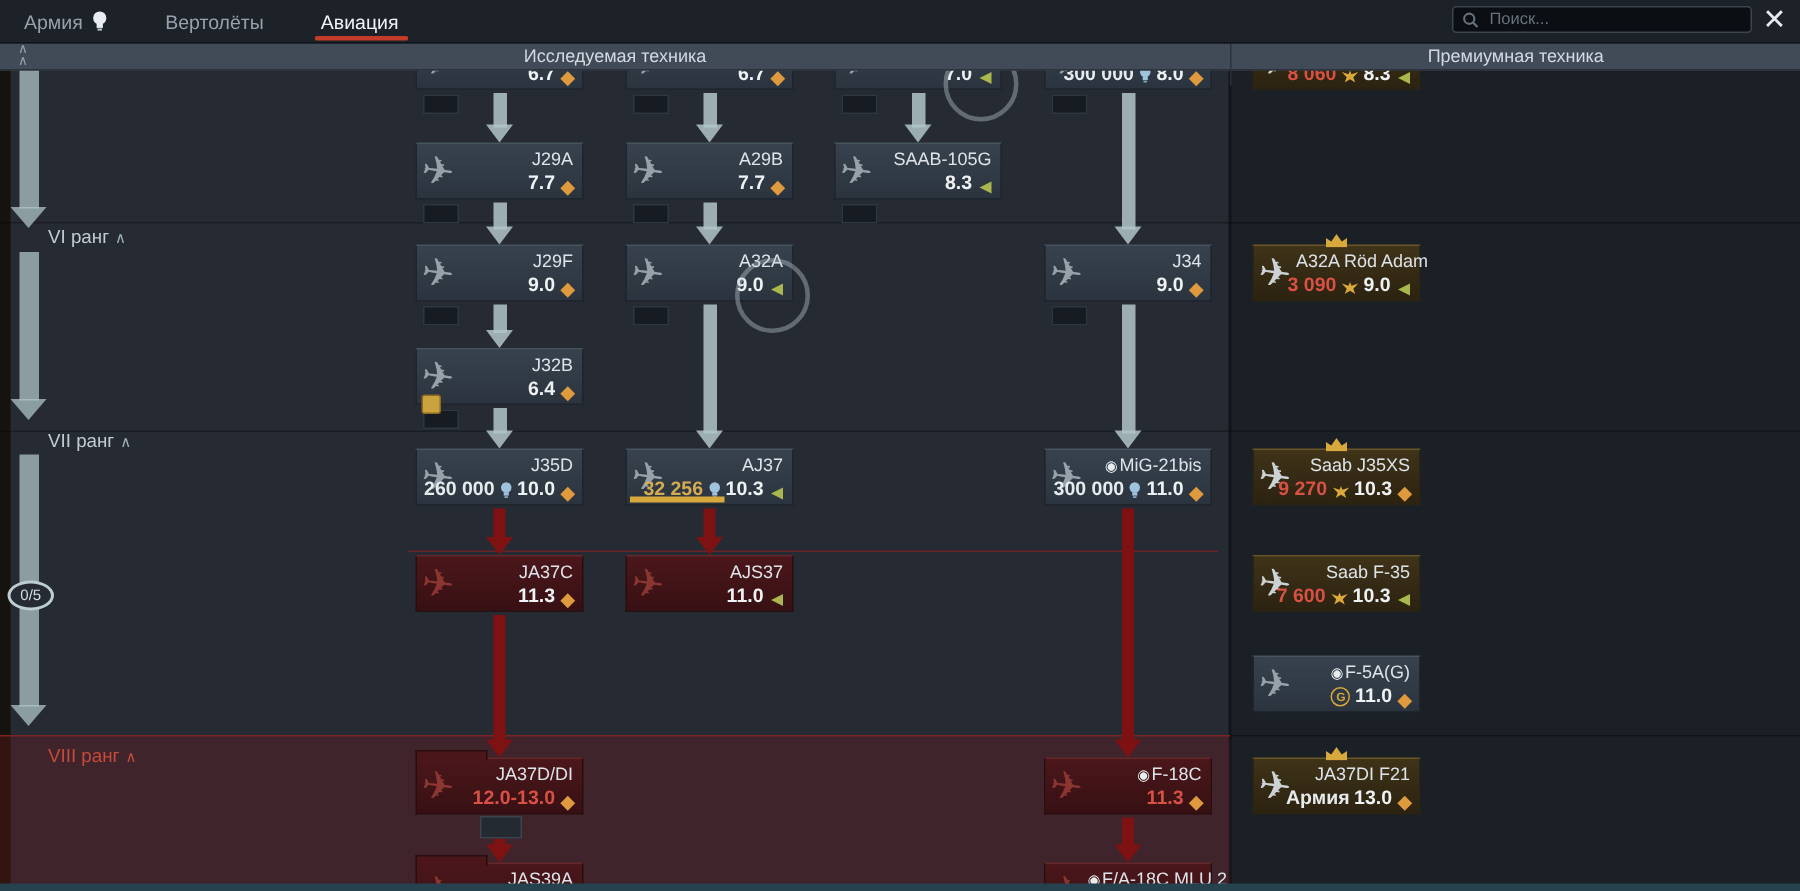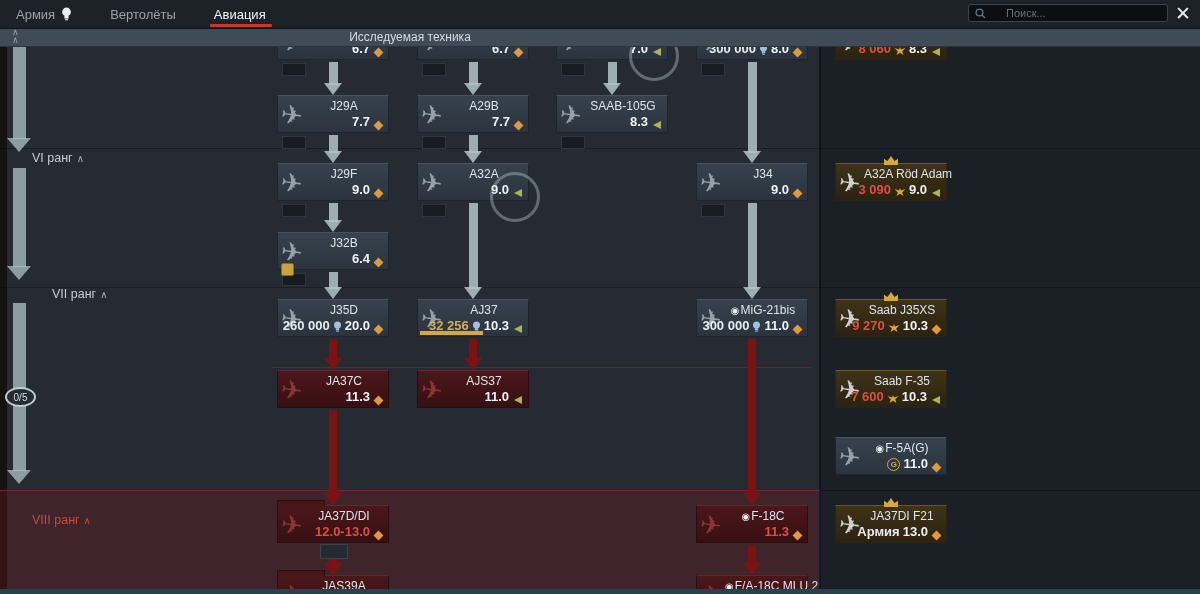--- a/index.html
+++ b/index.html
@@ -8,21 +8,21 @@
 
   
   .topbar{position:absolute;left:0;top:0;width:1200px;height:28px;background:#1d2228;
           border-bottom:1px solid #111519;z-index:30;display:flex;align-items:center;}
   .tabs{display:flex;align-items:center;padding-left:16px;gap:38px;height:100%;}
   .tab{position:relative;color:#97a2ac;font-size:13px;height:100%;display:flex;align-items:center;gap:6px;cursor:pointer;}
   .tab.active{color:#f1f4f6;}
   .tab-underline{position:absolute;left:-4px;right:-6px;bottom:1px;height:3px;background:#c53b2a;border-radius:1px;}
   .bulb{display:inline-block;}
   .search{position:absolute;right:32px;top:4px;width:200px;height:18px;background:#0b0e12;
-          border:1px solid #3c454e;border-radius:3px;display:flex;align-items:center;gap:18px;padding:0 6px;box-sizing:border-box;}
+          border:1px solid #3c454e;border-radius:3px;display:flex;align-items:center;gap:5px;padding:0 6px;box-sizing:border-box;}
   .search input{flex:1;background:transparent;border:none;outline:none;color:#8b949d;font-size:11px;
           font-family:"Liberation Sans",sans-serif;}
   .search input::placeholder{color:#68727c;}
   .close-btn{position:absolute;right:6px;top:2px;width:22px;height:22px;color:#e6ebee;font-size:19px;
           line-height:22px;text-align:center;cursor:pointer;font-family:"DejaVu Sans",sans-serif;}
 
   
   .headerbar{position:absolute;left:0;top:28px;width:1200px;height:18px;background:#414b58;
           border-bottom:1px solid #2b323b;z-index:20;}
   .hdr{position:absolute;top:0;height:29px;line-height:18px;text-align:center;color:#d3dae1;font-size:12px;}
@@ -40,39 +40,39 @@
   .redline{position:absolute;left:272px;top:367px;width:540px;height:1px;background:rgba(145,32,32,0.65);z-index:1;}
   .hsep{position:absolute;height:1px;background:rgba(0,0,0,0.30);z-index:1;}
   .bottom-strip{position:absolute;left:0;top:589px;width:1200px;height:5px;background:#25424e;z-index:26;}
 
   
   .rail-shaft{position:absolute;left:13px;width:13px;background:rgba(175,196,200,0.75);z-index:2;}
   .rail-head{position:absolute;left:7px;width:0;height:0;border-left:12px solid transparent;
           border-right:12px solid transparent;border-top:14px solid rgba(175,196,200,0.75);z-index:2;}
   .rank-label{position:absolute;left:8px;color:#c3ccd3;font-size:12.5px;z-index:3;cursor:pointer;white-space:nowrap;padding-left:24px;}
   .rank-label .chev{font-size:10px;color:#9fb0ba;margin-left:4px;font-family:"DejaVu Sans",sans-serif;}
-  .rank-label.red{color:#c64a3b;margin-top:16px;}
+  .rank-label.red{color:#c64a3b;}
   .rank-label.red .chev{color:#c64a3b;}
   .counter{position:absolute;left:5px;top:387px;width:27px;height:16px;border:2px solid #bcced2;border-radius:50%;
           background:#262b33;color:#d4dee1;font-size:10px;display:flex;align-items:center;justify-content:center;z-index:4;}
 
   
   .t-shaft{position:absolute;z-index:2;}
   .t-head{position:absolute;width:0;height:0;z-index:2;}
 
   
   .card{position:absolute;width:112px;height:38px;box-sizing:border-box;z-index:10;cursor:pointer;
         background:linear-gradient(180deg,#37424e,#2b343e);border:1px solid #1e252c;border-top-color:#46545f;}
   .card.locked{background:linear-gradient(180deg,#4b171b,#371013);border-color:#2a0d0f;border-top-color:#66272a;}
   .card.golden{background:linear-gradient(180deg,#3f3318,#2b2210);border-color:#2a2414;border-top-color:#6a5626;}
   .plane{position:absolute;left:3px;top:0px;font-size:26px;color:#97a1a9;
          font-family:"DejaVu Sans",sans-serif;transform:rotate(8deg);line-height:38px;}
   .card.locked .plane{color:#8b3631;}
   .card.golden .plane{color:#ccd1d4;}
-  .name-line{position:absolute;top:3px;left:28px;right:6px;text-align:center;color:#dde3e8;font-size:12px;
+  .name-line{position:absolute;top:3px;left:28px;right:6px;text-align:right;color:#dde3e8;font-size:12px;
          white-space:nowrap;}
   .sq{font-family:"DejaVu Sans",sans-serif;font-size:10px;margin-right:1px;color:#e8edf0;}
   .stat-line{position:absolute;bottom:3px;left:2px;right:6px;display:flex;justify-content:flex-end;
          align-items:flex-end;gap:3px;color:#eef2f4;font-size:13px;font-weight:bold;white-space:nowrap;}
   .price{color:#e6ebee;font-weight:bold;}
   .price.red{color:#d95045;}
   .price.gold{color:#d6ac53;}
   .br.red{color:#d95045;}
   .pack{color:#e6ebee;}
   .mk-diamond{width:7px;height:7px;background:#e09a3e;transform:rotate(45deg);display:inline-block;margin-left:2px;flex:none;}
@@ -260,21 +260,21 @@
         <div class="name-line"><span>J35D</span></div>
         <div class="stat-line">
           <span class="price">260 000</span>
           <span class="icon-svg">
             <svg width="9" height="12" viewBox="0 0 9 12">
               <circle cx="4.5" cy="4" r="3.5" fill="#9fc2dd"></circle>
               <rect x="2.8" y="7.2" width="3.4" height="2.2" fill="#9fc2dd"></rect>
               <rect x="3.3" y="9.8" width="2.4" height="1.2" fill="#7da3bf"></rect>
             </svg>
           </span>
-          <span class="br">20.0</span>
+          <span class="br">10.0</span>
           <span class="mk-diamond"></span>
         </div>
       </div>
       <div class="card" style="left: 417px; top: 299px;">
         <span class="plane">✈</span>
         <div class="name-line"><span>AJ37</span></div>
         <div class="stat-line">
           <span class="price gold">32 256</span>
           <span class="icon-svg">
             <svg width="9" height="12" viewBox="0 0 9 12">
@@ -424,34 +424,35 @@
           <span class="pack">Армия</span>
           <span class="br">13.0</span>
           <span class="mk-diamond"></span>
         </div>
       </div>
     </div>
 
   <div class="rank-label" style="top:151px;">
     <span>VI ранг</span><span class="chev">∧</span>
   </div>
-  <div class="rank-label" style="top:287px;margin-left:20px;">
+  <div class="rank-label" style="top:287px;">
     <span>VII ранг</span><span class="chev">∧</span>
   </div>
   <div class="rank-label red" style="top:497px;">
     <span>VIII ранг</span><span class="chev">∧</span>
   </div>
   <div class="counter">0/5</div>
 
   <div class="headerbar">
     <div class="collapse">
       <span>∧</span>
         <span>∧</span>
     </div>
     <div class="hdr hdr-research">Исследуемая техника</div>
+    <div class="hdr hdr-premium">Премиумная техника</div>
   </div>
 
   <div class="topbar">
     <div class="tabs">
       <div class="tab">
         <span>Армия</span>
         <span class="bulb icon-svg">
           <svg width="11" height="14" viewBox="0 0 11 14">
               <circle cx="5.5" cy="5" r="4.4" fill="#e7edf1"></circle>
               <rect x="3.4" y="9" width="4.2" height="2.6" fill="#e7edf1"></rect>

